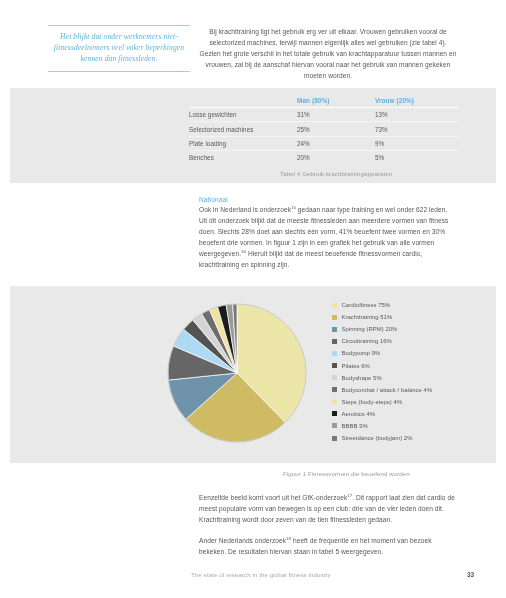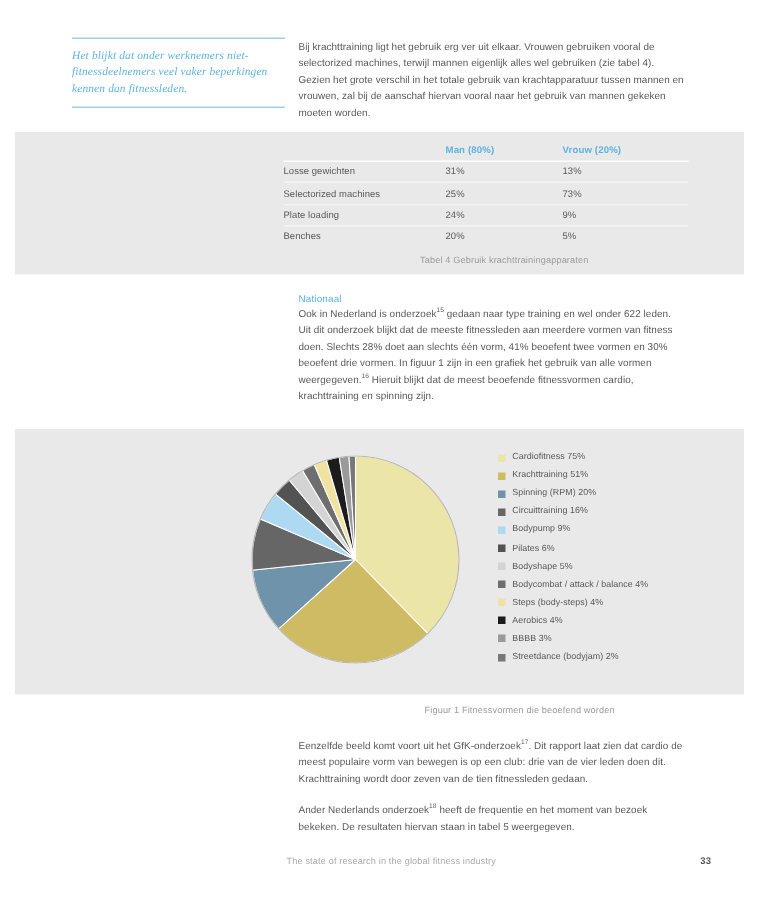--- a/index.html
+++ b/index.html
@@ -22,20 +22,21 @@
     background: #ffffff;
   }
 
   
   .top-section {
     position: absolute;
     left: 0;
     top: 0;
     width: 506px;
     height: 106px;
+    text-align: center;
   }
 
   .pull-quote {
     position: absolute;
     left: 48px;
     top: 25px;
     width: 142px;
     border-top: 1px solid #9ecfe8;
     border-bottom: 1px solid #9ecfe8;
     padding: 5px 0 6px 0;

